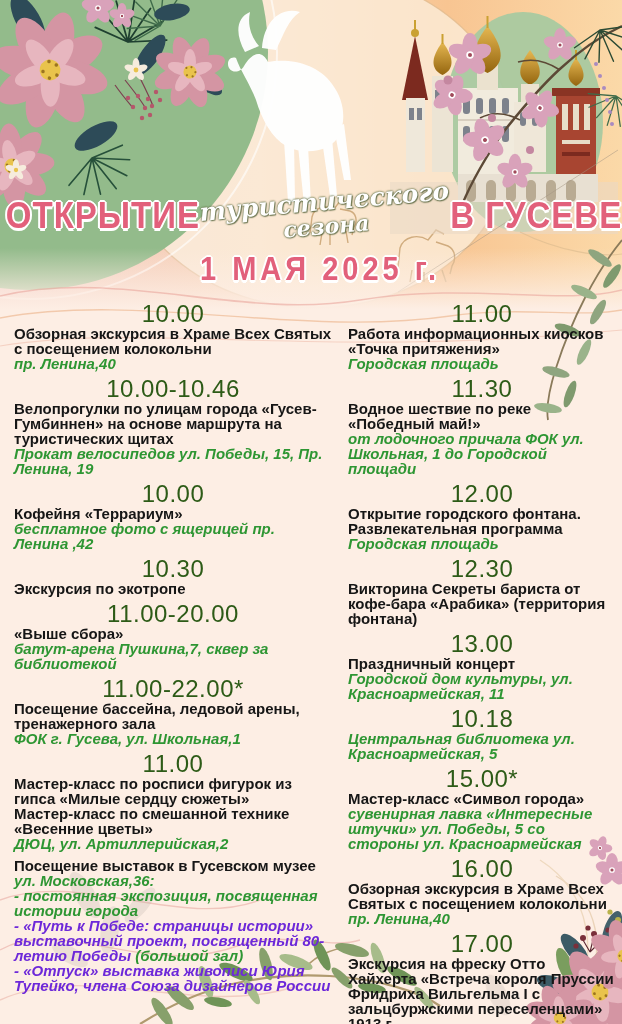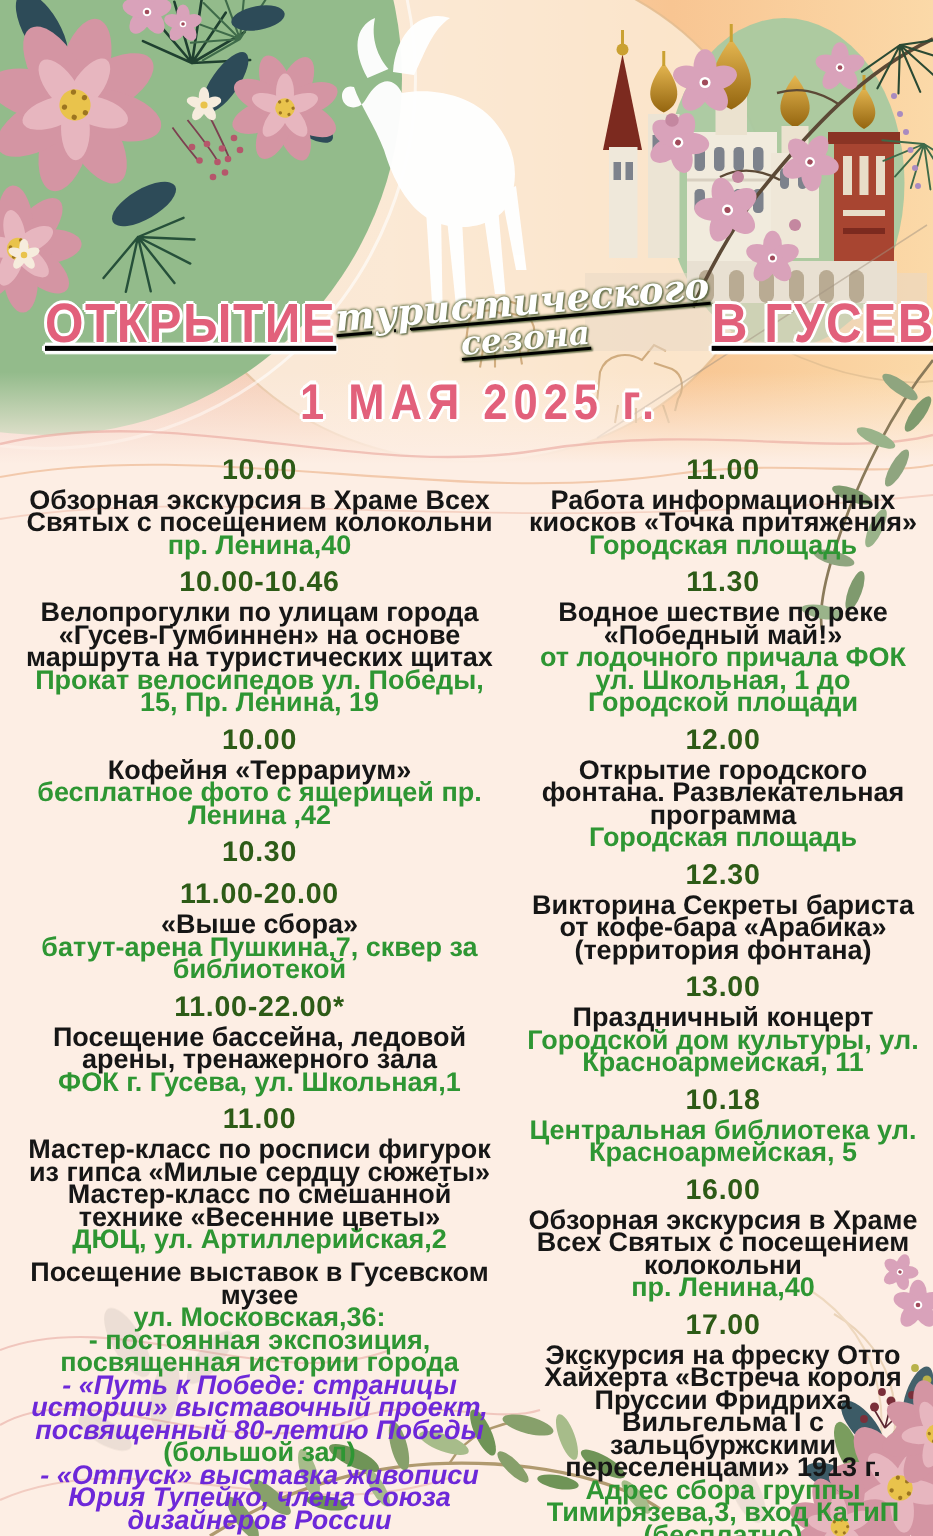--- a/index.html
+++ b/index.html
@@ -5,21 +5,21 @@
   html,body{margin:0;padding:0;background:#555;}
   .poster{
     position:relative;width:622px;height:1024px;margin:0 auto;
     background:#fdeee4;overflow:hidden;
     font-family:"Liberation Sans",sans-serif;
   }
   .decor{position:absolute;top:0;left:0;width:622px;height:1024px;pointer-events:none;}
   
   .title-row{
     position:absolute;top:197px;left:30px;right:24px;
-    display:flex;justify-content:space-between;align-items:flex-start;z-index:3;text-decoration:underline;
+    display:flex;justify-content:center;align-items:flex-start;z-index:3;
   }
   .t-main{
     font-weight:bold;font-size:33px;letter-spacing:1px;color:#e2607b;
     transform:scaleY(1.12);white-space:nowrap;
     text-shadow:-2px 0 0 #fff,2px 0 0 #fff,0 -2px 0 #fff,0 2px 0 #fff,
       -1px -1px 0 #fff,1px 1px 0 #fff,-1px 1px 0 #fff,1px -1px 0 #fff;
   }
   .t-script{
     margin-top:-8px;transform:rotate(-5deg);text-align:center;
     font-family:"DejaVu Serif",serif;font-style:italic;font-weight:bold;color:#fff;
@@ -38,27 +38,27 @@
   
   .columns{
     position:absolute;top:303px;left:14px;right:6px;z-index:2;
     display:flex;gap:16px;
   }
   .col{display:block;}
   .col-left{width:318px;flex:none;}
   .col-right{flex:1;min-width:0;}
   .event{margin-bottom:7px;}
   .time{
-    text-align:center;color:#2d5b17;font-weight:bold;font-size:19px;
+    text-align:center;color:#2d5b17;font-weight:normal;font-size:24px;
     line-height:21px;margin-bottom:2px;letter-spacing:.5px;
   }
-  .line{margin:0;font-size:18px;font-weight:bold;line-height:15px;color:#161616;text-align:center;}
+  .line{margin:0;font-size:15px;font-weight:bold;line-height:15px;color:#161616;}
   .seg-d{color:#161616;}
   .seg-di{color:#6d28d9;font-style:italic;}
-  .seg-g{color:#2e9633;}
+  .seg-g{color:#2e9633;font-style:italic;}
 </style>
 </head>
 <body>
 
 <div class="poster">
 
   <svg class="decor" viewBox="0 0 622 1024" aria-hidden="true">
     <defs>
       <linearGradient id="hdr" x1="0" y1="0" x2="1" y2="0">
         <stop offset="0" stop-color="#f3ccc6"></stop>
@@ -385,20 +385,21 @@
           <p class="line"><span class="seg-d">Велопрогулки по улицам города «Гусев-Гумбиннен» на основе маршрута на туристических щитах</span></p>
           <p class="line"><span class="seg-g">Прокат велосипедов ул. Победы, 15, Пр. Ленина, 19</span></p>
         </div>
         <div class="event">
           <div class="time">10.00</div>
           <p class="line"><span class="seg-d">Кофейня «Террариум»</span></p>
           <p class="line"><span class="seg-g">бесплатное фото с ящерицей пр. Ленина ,42</span></p>
         </div>
         <div class="event">
           <div class="time">10.30</div>
+          <p class="line"><span class="seg-d">Экскурсия по экотропе</span></p>
         </div>
         <div class="event">
           <div class="time">11.00-20.00</div>
           <p class="line"><span class="seg-d">«Выше сбора»</span></p>
           <p class="line"><span class="seg-g">батут-арена Пушкина,7, сквер за библиотекой</span></p>
         </div>
         <div class="event">
           <div class="time">11.00-22.00*</div>
           <p class="line"><span class="seg-d">Посещение бассейна, ледовой арены, тренажерного зала</span></p>
           <p class="line"><span class="seg-g">ФОК г. Гусева, ул. Школьная,1</span></p>
@@ -440,20 +441,25 @@
         <div class="event">
           <div class="time">13.00</div>
           <p class="line"><span class="seg-d">Праздничный концерт</span></p>
           <p class="line"><span class="seg-g"> Городской дом культуры, ул. Красноармейская, 11</span></p>
         </div>
         <div class="event">
           <div class="time">10.18</div>
           <p class="line"><span class="seg-g">Центральная библиотека ул. Красноармейская, 5</span></p>
         </div>
         <div class="event">
+          <div class="time">15.00*</div>
+          <p class="line"><span class="seg-d">Мастер-класс «Символ города»</span></p>
+          <p class="line"><span class="seg-g">сувенирная лавка «Интересные штучки»  ул. Победы, 5 со стороны ул. Красноармейская</span></p>
+        </div>
+        <div class="event">
           <div class="time">16.00</div>
           <p class="line"><span class="seg-d">Обзорная экскурсия в Храме Всех Святых с посещением колокольни</span></p>
           <p class="line"><span class="seg-g">пр. Ленина,40</span></p>
         </div>
         <div class="event">
           <div class="time">17.00</div>
           <p class="line"><span class="seg-d">Экскурсия на фреску Отто Хайхерта «Встреча короля Пруссии Фридриха Вильгельма I с зальцбуржскими переселенцами» 1913 г.</span></p>
           <p class="line"><span class="seg-g">Адрес сбора группы Тимирязева,3, вход КаТиП (бесплатно)</span></p>
         </div>
       </div>

